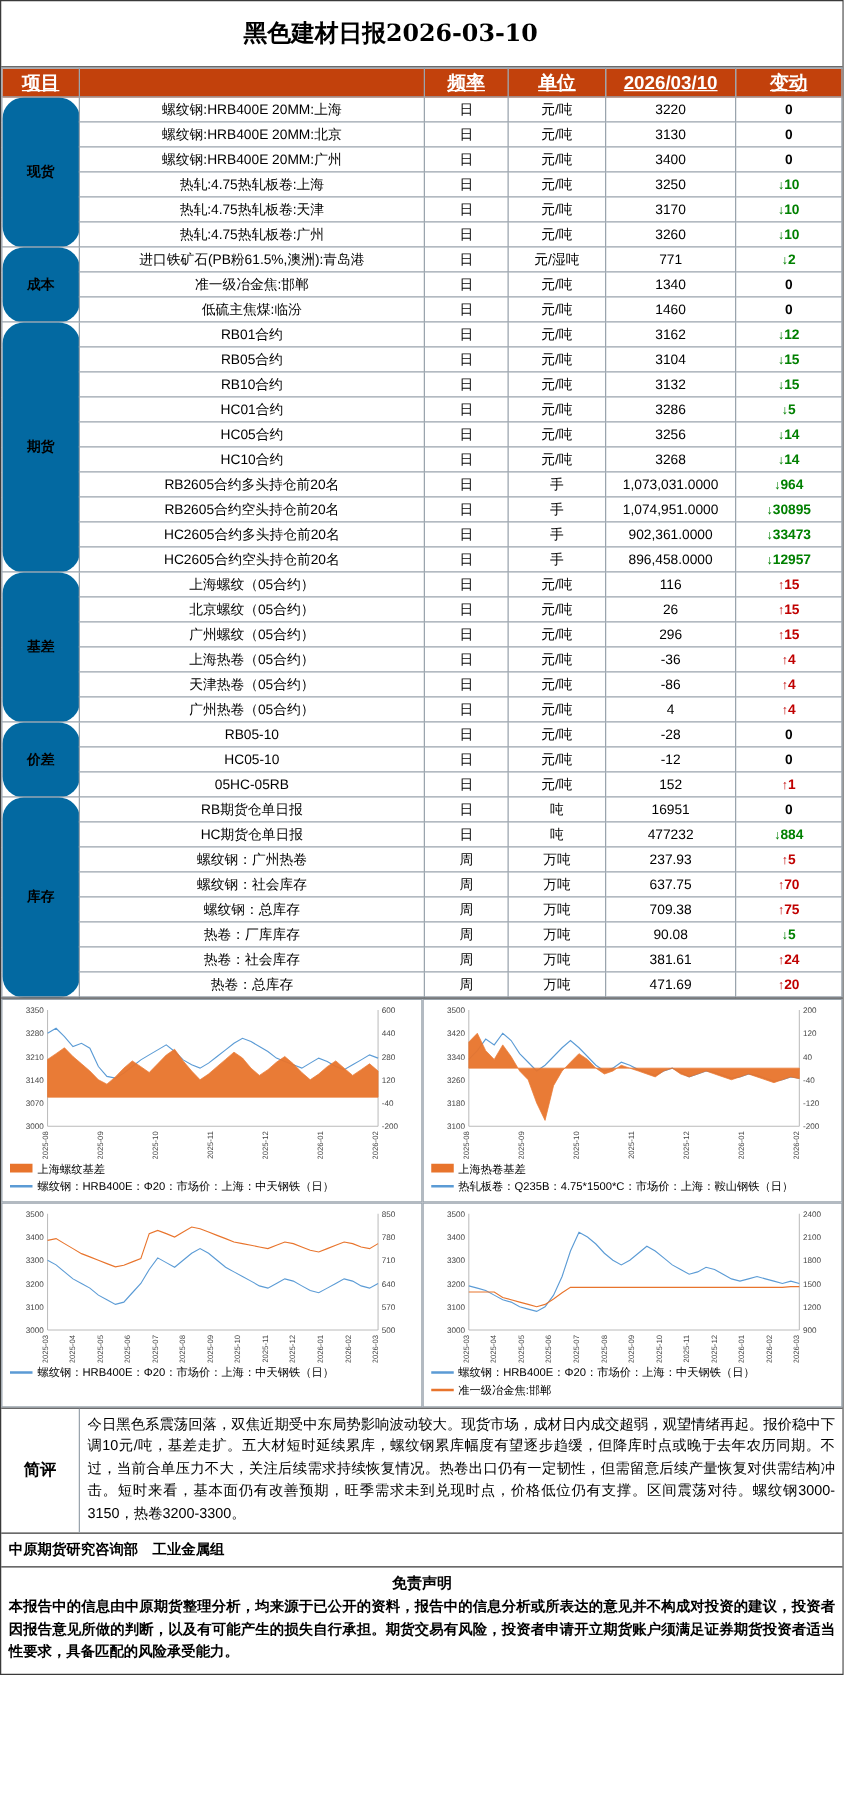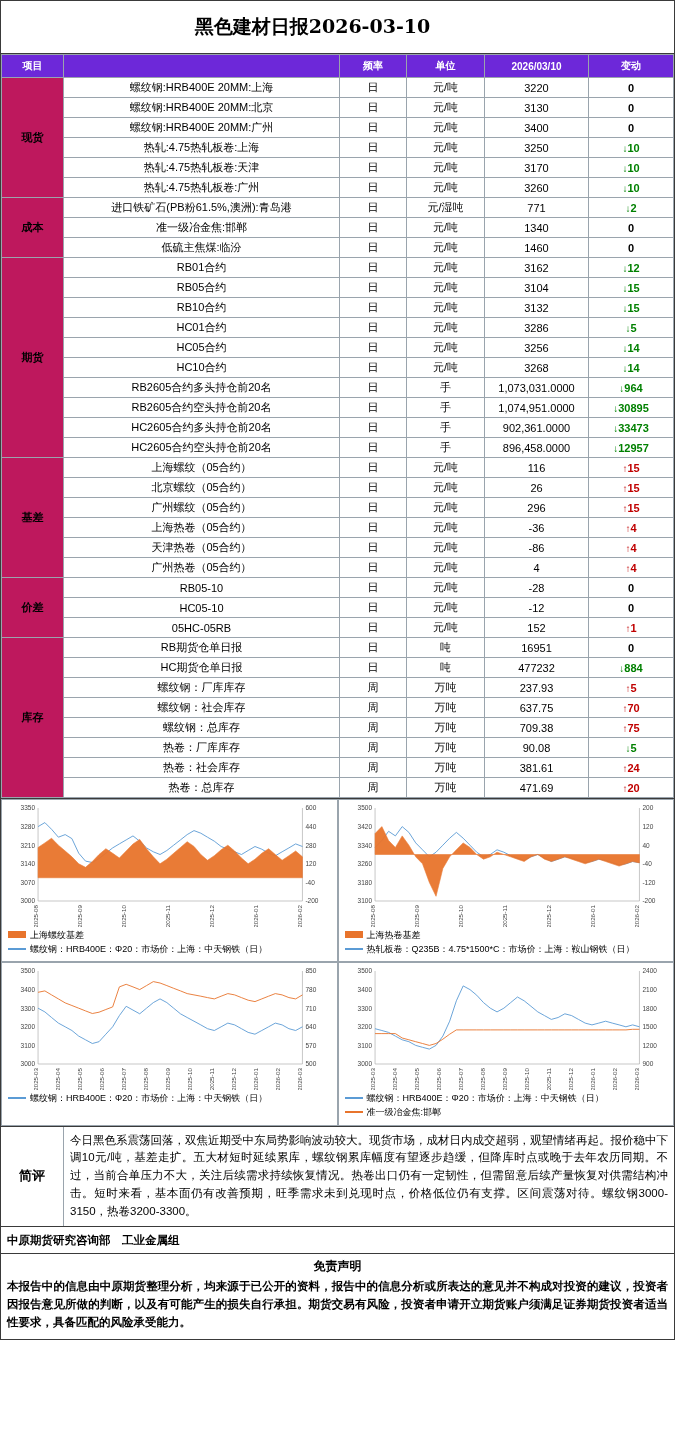--- a/index.html
+++ b/index.html
@@ -17,22 +17,22 @@
   .logo-mark{width:40px;height:38px;background:#c00000;position:relative;flex:none;}
   .logo-mark:after{content:"";position:absolute;left:9px;top:6px;width:0;height:0;
       border-left:11px solid transparent;border-right:11px solid transparent;border-bottom:26px solid #fff;}
   .logo-txt{margin-left:6px;line-height:1.1;}
   .logo-cn{font-family:"DejaVu Serif","Liberation Serif",serif;font-weight:bold;font-size:21px;letter-spacing:2px;}
   .logo-en{font-size:7px;letter-spacing:.5px;color:#222;margin-top:2px;}
   .hdr-title{flex:1;text-align:center;font-size:19px;font-weight:bold;font-family:"DejaVu Serif","Liberation Serif",serif;padding-right:50px;}
   
   table.main{border-collapse:collapse;width:100%;table-layout:fixed;}
   table.main td,table.main th{border:1px solid #9aa4ad;padding:1px 2px;text-align:center;font-size:11px;height:17px;}
-  table.main thead th{background:#6d28d9;color:#fff;font-weight:bold;height:20px;font-size:10px;}
-  td.cat{background:#be185d;font-weight:bold;font-size:12px;width:62px;}
+  table.main thead th{background:#c2410c;color:#fff;font-weight:bold;height:20px;font-size:15px;text-decoration:underline;}
+  td.cat{background:#0369a1;font-weight:bold;font-size:12px;width:62px;border-radius:17px;}
   td.item{text-align:center;}
   .up{color:#c00000;font-weight:bold;}
   .down{color:#008000;font-weight:bold;}
   .flat{font-weight:bold;color:#000;}
   .arrow{font-size:10px;}
   
   .charts{display:grid;grid-template-columns:1fr 1fr;border-top:1px solid #3a3a3a;}
   .chart-cell{border:1px solid #9aa4ad;box-sizing:border-box;padding:2px 2px 4px 2px;}
   .chart-svg{display:block;width:100%;height:125px;}
   .legend{font-size:9px;line-height:1.35;padding:2px 4px 0 4px;}
@@ -291,21 +291,21 @@
           <td class="flat">0</td>
         </tr>
         <tr>
           <td class="item">HC期货仓单日报</td>
           <td>日</td>
           <td>吨</td>
           <td>477232</td>
           <td class="down"><span class="arrow">↓</span>884</td>
         </tr>
         <tr>
-          <td class="item">螺纹钢：厂库库存</td>
+          <td class="item">螺纹钢：广州热卷</td>
           <td>周</td>
           <td>万吨</td>
           <td>237.93</td>
           <td class="up"><span class="arrow">↑</span>5</td>
         </tr>
         <tr>
           <td class="item">螺纹钢：社会库存</td>
           <td>周</td>
           <td>万吨</td>
           <td>637.75</td>

